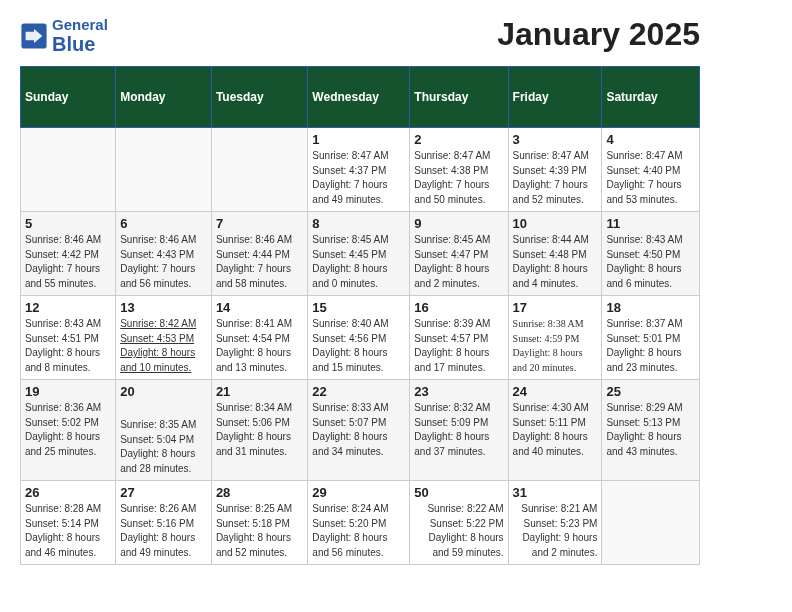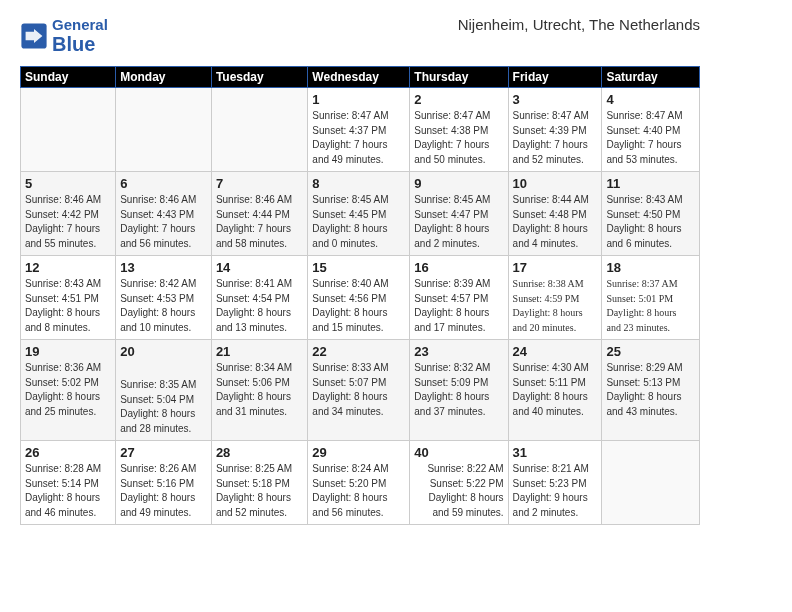--- a/index.html
+++ b/index.html
@@ -40,23 +40,23 @@
     .subtitle {
       font-size: 15px;
       color: #333;
     }
     table {
       width: 100%;
       border-collapse: collapse;
       font-size: 10.5px;
     }
     thead tr th {
-      background: #000000;
+      background: #14532d;
       color: #fff;
-      padding: 3px 4px;
+      padding: 23px 4px;
       font-size: 12px;
       font-weight: bold;
       text-align: left;
       border: 1px solid #2a5caa;
     }
     tbody tr td {
       border: 1px solid #ccc;
       vertical-align: top;
       padding: 4px 4px 4px 4px;
       width: 113px;
@@ -95,21 +95,21 @@
         <rect x="2" y="2" width="36" height="36" rx="4" fill="#2a5caa"></rect>
 
         <polygon points="8,28 8,14 20,14 20,10 32,20 20,30 20,26 8,26" fill="white" opacity="0.9"></polygon>
       </svg>
       <div>
         <div style="font-size:15px;font-weight:bold;color:#2a5caa;">General</div>
         <div style="font-size:20px;font-weight:bold;color:#2a5caa;">Blue</div>
       </div>
     </div>
     <div class="title-block">
-      <div class="subtitle">Nijenheim, Utrecht, The Netherlands</div>
+      <div class="month-title">January 2025</div>
     </div>
   </div>
 
   <table>
     <thead>
       <tr>
       <th>Sunday</th>
           <th>Monday</th>
           <th>Tuesday</th>
           <th>Wednesday</th>
@@ -206,21 +206,21 @@
         <tr>
           <td>
             <span class="day-number">12</span>
             <div class="day-info" style="white-space: pre-line;">Sunrise: 8:43 AM
 Sunset: 4:51 PM
 Daylight: 8 hours
 and 8 minutes.</div>
           </td>
           <td>
             <span class="day-number">13</span>
-            <div class="day-info" style="white-space: pre-line;">Sunrise: 8:42 AM
+            <div class="day-info" style="white-space: pre-line; text-decoration: underline;">Sunrise: 8:42 AM
 Sunset: 4:53 PM
 Daylight: 8 hours
 and 10 minutes.</div>
           </td>
           <td>
             <span class="day-number">14</span>
             <div class="day-info" style="white-space: pre-line;">Sunrise: 8:41 AM
 Sunset: 4:54 PM
 Daylight: 8 hours
 and 13 minutes.</div>
@@ -241,21 +241,21 @@
           </td>
           <td>
             <span class="day-number">17</span>
             <div class="day-info" style="white-space: pre-line; font-family: Liberation Serif, serif;">Sunrise: 8:38 AM
 Sunset: 4:59 PM
 Daylight: 8 hours
 and 20 minutes.</div>
           </td>
           <td>
             <span class="day-number">18</span>
-            <div class="day-info" style="white-space: pre-line; font-family: Liberation Serif, serif;">Sunrise: 8:37 AM
+            <div class="day-info" style="white-space: pre-line;">Sunrise: 8:37 AM
 Sunset: 5:01 PM
 Daylight: 8 hours
 and 23 minutes.</div>
           </td>
         </tr>
         <tr>
           <td>
             <span class="day-number">19</span>
             <div class="day-info" style="white-space: pre-line;">Sunrise: 8:36 AM
 Sunset: 5:02 PM
@@ -328,29 +328,29 @@
 and 52 minutes.</div>
           </td>
           <td>
             <span class="day-number">29</span>
             <div class="day-info" style="white-space: pre-line;">Sunrise: 8:24 AM
 Sunset: 5:20 PM
 Daylight: 8 hours
 and 56 minutes.</div>
           </td>
           <td>
-            <span class="day-number">40</span>
+            <span class="day-number">50</span>
             <div class="day-info" style="white-space: pre-line; text-align: right;">Sunrise: 8:22 AM
 Sunset: 5:22 PM
 Daylight: 8 hours
 and 59 minutes.</div>
           </td>
           <td>
             <span class="day-number">31</span>
-            <div class="day-info" style="white-space: pre-line;">Sunrise: 8:21 AM
+            <div class="day-info" style="white-space: pre-line; text-align: right;">Sunrise: 8:21 AM
 Sunset: 5:23 PM
 Daylight: 9 hours
 and 2 minutes.</div>
           </td>
           <td class="empty-cell"></td>
         </tr>
       </tbody>
   </table>
 </div>
 

